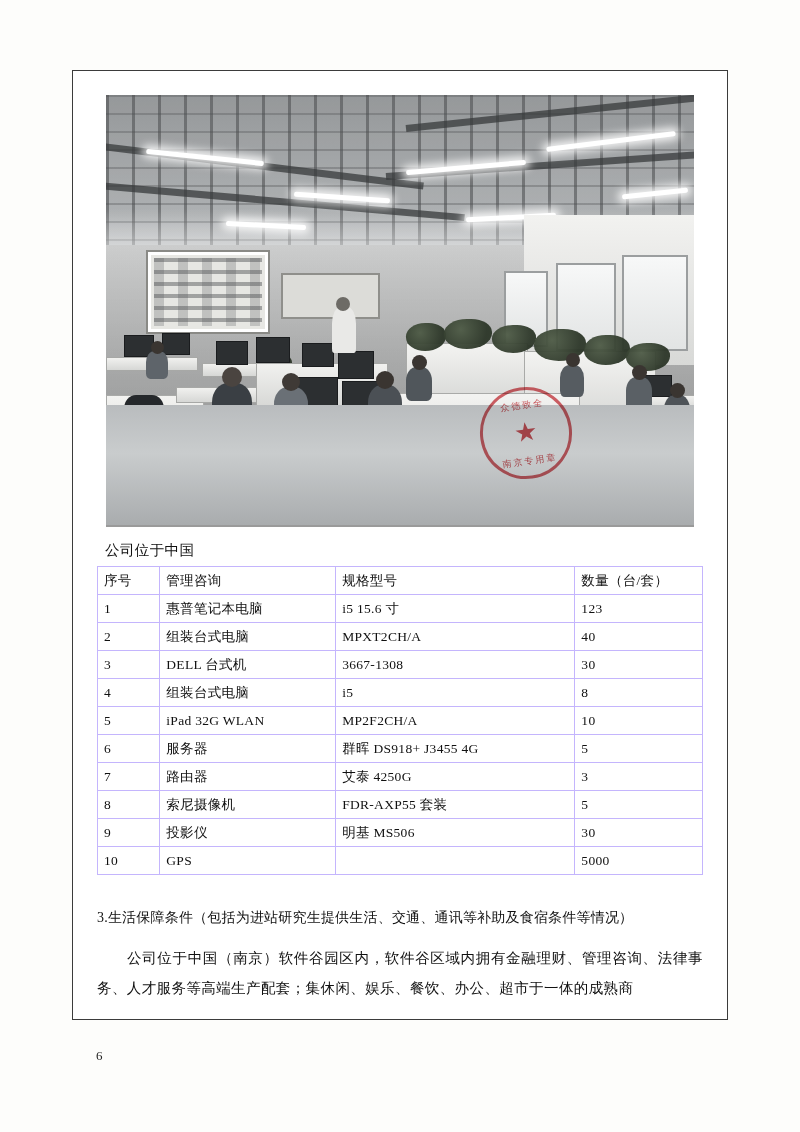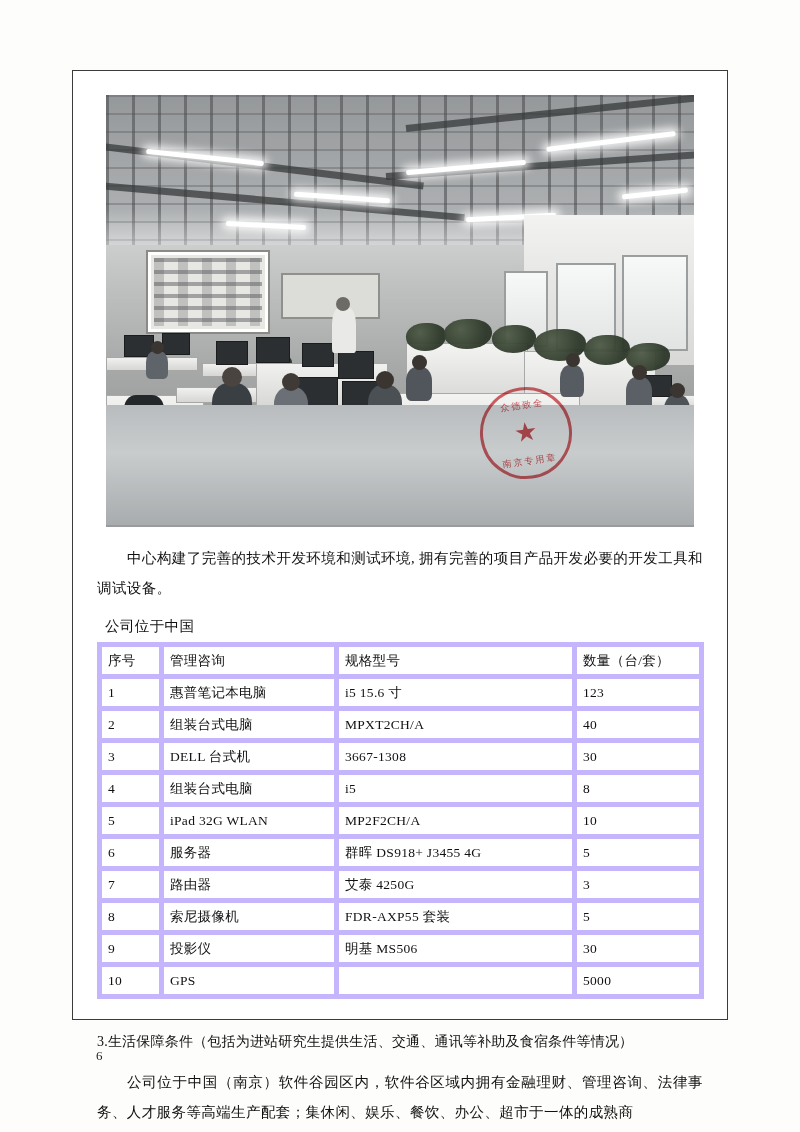--- a/index.html
+++ b/index.html
@@ -213,21 +213,21 @@
   }
 
   
   table.equip {
     width: 100%;
     border-collapse: collapse;
     font-size: 13.5px;
     table-layout: fixed;
   }
   table.equip td, table.equip th {
-    border: 5px solid #c4b5fd;
+    border: 1px solid #c4b5fd;
     padding: 2px 6px;
     height: 23px;
     text-align: left;
     font-weight: normal;
     vertical-align: middle;
     letter-spacing: 0.3px;
   }
   table.equip col.c1 { width: 62px; }
   table.equip col.c2 { width: 175px; }
   table.equip col.c3 { width: 238px; }
@@ -359,21 +359,20 @@
 
         <div class="floor"></div>
 
         <div class="seal">
           <div class="txt-top">众德致全</div>
           <div class="star">★</div>
           <div class="txt-bottom">南京专用章</div>
         </div>
       </div>
 
-      <p class="para indent">中心构建了完善的技术开发环境和测试环境, 拥有完善的项目产品开发必要的开发工具和调试设备。</p>
 
       <div class="subtitle">公司位于中国</div>
 
       <table class="equip">
         <colgroup>
           <col class="c1">
             <col class="c2">
             <col class="c3">
             <col class="c4">
         </colgroup>

